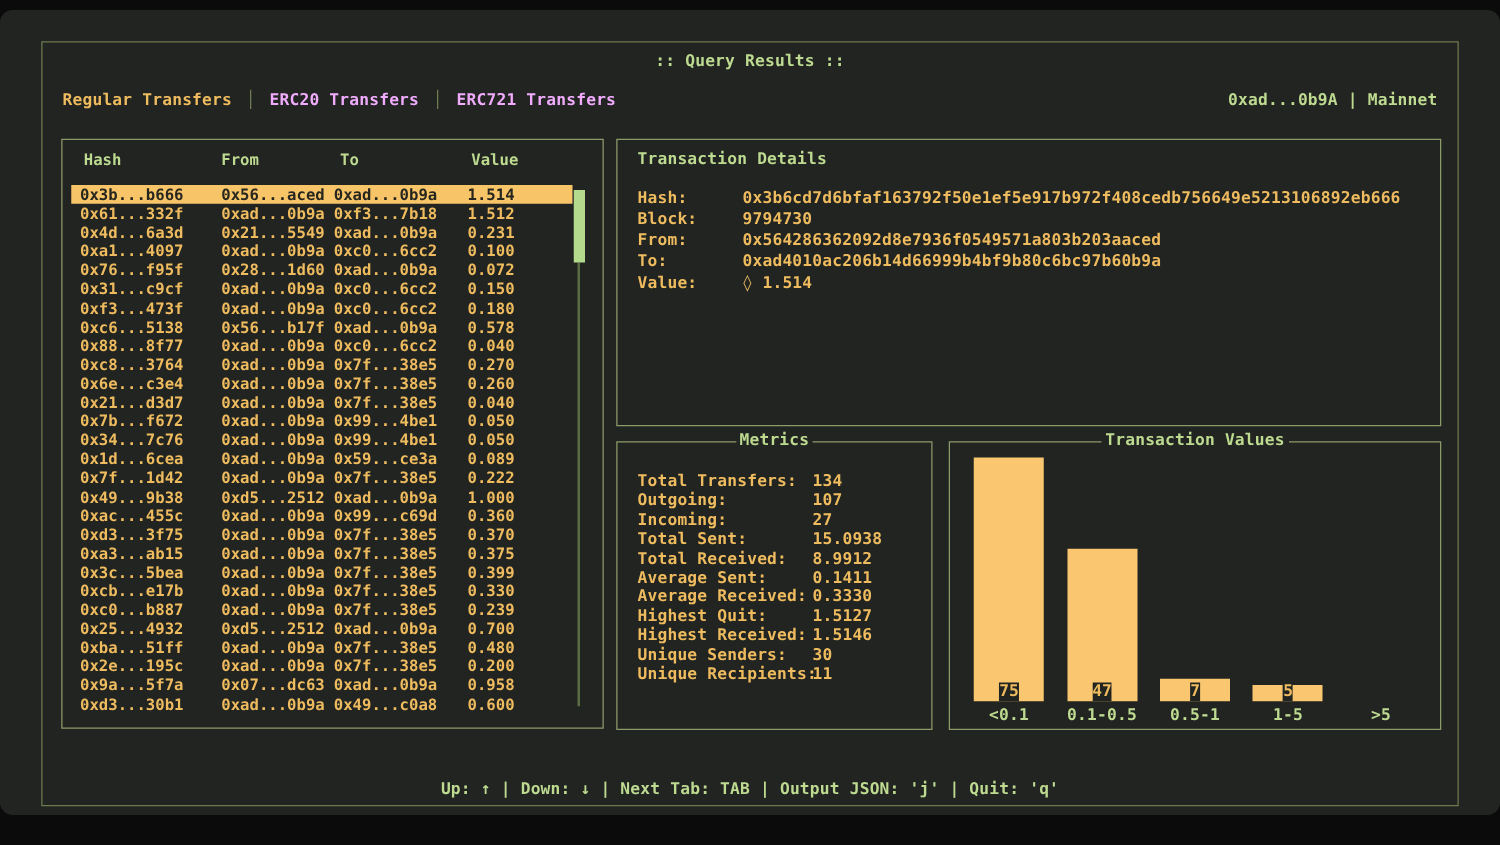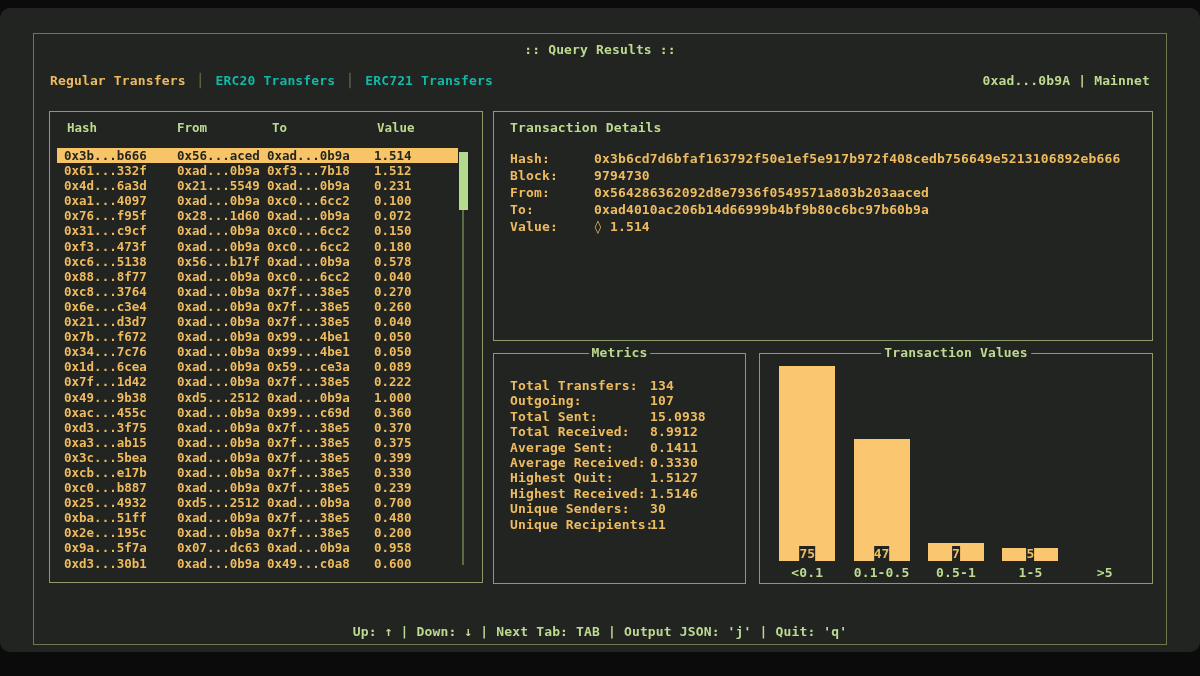--- a/index.html
+++ b/index.html
@@ -6,21 +6,21 @@
   html,body { width:1200px; height:676px; background:#0b0b0b; overflow:hidden;
     font-family:"DejaVu Sans Mono","Liberation Mono",monospace; font-weight:700; }
   .window { position:absolute; left:0; top:8px; width:1200px; height:644px;
     background:#212421; border-radius:10px; }
   .frame { position:absolute; left:33px; top:25px; width:1134px; height:612px;
     border:1px solid #6d784e; }
   .app-title { position:absolute; top:8px; left:0; width:100%; text-align:center;
     color:#bdda90; font-size:13px; letter-spacing:.15px; }
   .tabbar { position:absolute; top:39px; left:16px; right:16px; display:flex;
     align-items:center; gap:11px; font-size:13px; letter-spacing:.15px; }
-  .tab { color:#14b8a6; cursor:pointer; }
+  .tab { color:#f0abfc; cursor:pointer; }
   .tab.active { color:#efbb5f; }
   .tab-sep { color:#6f7b50; }
   .acct { margin-left:auto; color:#bdda90; }
 
   .panel { position:absolute; border:1px solid #8d9a6a; background:#212421; }
   .table-panel { left:15px; top:77px; width:434px; height:472px; font-size:12.5px; }
   .thead { position:absolute; top:8px; left:0; width:100%; height:16px; color:#bdda90; }
   .thead span { position:absolute; }
   .th-hash { left:17px; } .th-from { left:127px; } .th-to { left:222px; } .th-value { left:327px; }
   .tbody { position:absolute; top:36px; left:0; width:100%; }
@@ -293,20 +293,24 @@
       <div class="mitems" id="metric-items">
           <div class="mitem">
             <span class="mlabel">Total Transfers:</span>
             <span class="mvalue">134</span>
           </div>
           <div class="mitem">
             <span class="mlabel">Outgoing:</span>
             <span class="mvalue">107</span>
           </div>
           <div class="mitem">
+            <span class="mlabel">Incoming:</span>
+            <span class="mvalue">27</span>
+          </div>
+          <div class="mitem">
             <span class="mlabel">Total Sent:</span>
             <span class="mvalue">15.0938</span>
           </div>
           <div class="mitem">
             <span class="mlabel">Total Received:</span>
             <span class="mvalue">8.9912</span>
           </div>
           <div class="mitem">
             <span class="mlabel">Average Sent:</span>
             <span class="mvalue">0.1411</span>

